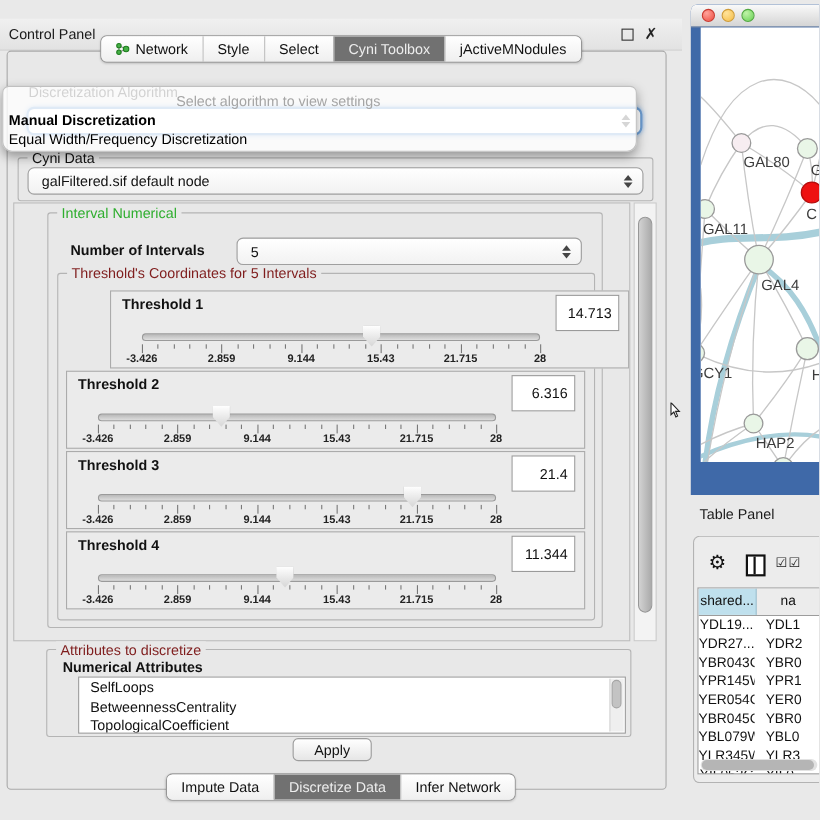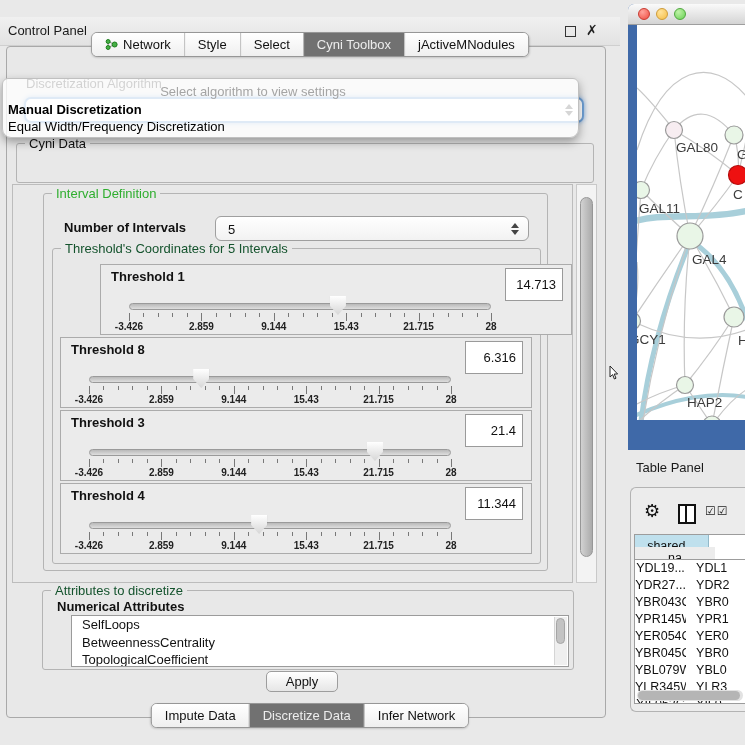--- a/index.html
+++ b/index.html
@@ -16,21 +16,21 @@
   .segmented{position:absolute;left:50%;transform:translateX(-50%);display:flex;border:1px solid #969696;border-radius:6px;overflow:hidden;background:#fff;box-shadow:0 1px 2px rgba(0,0,0,0.15);z-index:30;}
   .seg{padding:4px 13px;background:linear-gradient(#ffffff,#efefef);color:#111;white-space:nowrap;display:flex;align-items:center;gap:5px;}
   .seg + .seg{border-left:1px solid #bdbdbd;}
   .seg.selected{background:#717171;color:#ededed;}
   .seg-top{top:32px;}
   .seg-bottom{top:703px;}
   
   .group{position:absolute;border:1px solid #b4b4b4;border-radius:3px;}
   .group-title{position:absolute;top:-8px;left:8px;background:#e8e8e8;padding:0 4px;white-space:nowrap;}
   .t-green{color:#2fae2f;}
-  .t-blue{color:#14532d;}
+  .t-blue{color:#7f1d1d;}
   
   .combo{position:absolute;background:linear-gradient(#ffffff,#f2f2f2);border:1px solid #9f9f9f;border-radius:6px;box-sizing:border-box;}
   .combo .val{position:absolute;left:12px;top:50%;transform:translateY(-50%);color:#111;}
   .spinner{position:absolute;right:9px;top:50%;transform:translateY(-50%);display:flex;flex-direction:column;gap:2px;}
   .spinner i{width:0;height:0;border-left:4px solid transparent;border-right:4px solid transparent;}
   .spinner .up{border-bottom:5px solid #444;}
   .spinner .dn{border-top:5px solid #444;}
   
   .popup{position:absolute;left:2px;top:78px;width:575px;height:58px;background:rgba(255,255,255,0.78);border:1px solid #c0c0c0;border-radius:6px 6px 9px 9px;box-shadow:0 4px 10px rgba(0,0,0,0.35);z-index:20;}
   .popup-hint{position:absolute;left:60px;top:5px;width:380px;text-align:center;color:#a5a5a5;}
@@ -66,21 +66,21 @@
   .light.yellow{left:28px;background:radial-gradient(circle at 35% 30%,#ffe39b,#f5bd45);border:1px solid #cf9c38;}
   .light.green{left:46px;background:radial-gradient(circle at 35% 30%,#c0f3a8,#67d153);border:1px solid #51a83f;}
   .net-canvas{position:absolute;left:9px;top:21px;width:108px;height:395px;background:#fff;overflow:hidden;}
   .tp-titlebar-label{position:absolute;left:636px;top:460px;color:#1a1a1a;}
   .tool-panel{position:absolute;left:630px;top:487px;width:115px;height:225px;background:#ececec;border:1px solid #b3b3b3;border-right:none;border-radius:6px 0 0 6px;box-sizing:border-box;}
   .gear{position:absolute;left:13px;top:14px;font-size:18px;color:#111;line-height:18px;}
   .colicon{position:absolute;left:47px;top:16px;width:14px;height:16px;background:#fff;border:2px solid #111;}
   .colicon i{position:absolute;left:5px;top:0;width:2px;height:16px;background:#111;}
   .checks{position:absolute;left:74px;top:16px;font-size:12px;color:#222;letter-spacing:1px;}
   .mini-table{position:absolute;left:3px;top:46px;width:112px;height:170px;background:#fff;border:1px solid #9c9c9c;overflow:hidden;box-sizing:border-box;}
-  .mt-header{display:flex;height:24px;border-bottom:1px solid #9c9c9c;flex-direction:column;}
+  .mt-header{display:flex;height:24px;border-bottom:1px solid #9c9c9c;}
   .mt-h1{width:73px;background:#bfe0ed;border-right:1px solid #93b9c9;text-align:center;line-height:23px;font-size:12.5px;overflow:hidden;white-space:nowrap;}
   .mt-h2{width:80px;background:#ececec;text-align:center;line-height:23px;font-size:12.5px;overflow:hidden;white-space:nowrap;}
   .mt-body{position:relative;height:146px;overflow:hidden;}
   .mt-row{display:flex;height:17px;font-size:12.5px;}
   .mt-c1{width:73px;text-align:center;line-height:17px;overflow:hidden;white-space:nowrap;}
   .mt-c2{width:80px;padding-left:10px;line-height:17px;overflow:hidden;white-space:nowrap;box-sizing:border-box;}
   .hsb{position:absolute;left:2px;bottom:2px;width:106px;height:11px;background:#e2e2e2;border-radius:6px;}
   .hsb-thumb{position:absolute;left:1px;top:1px;width:102px;height:9px;background:#b5b5b5;border-radius:5px;}
   .cursor{position:absolute;left:609px;top:366px;z-index:40;}
 </style>
@@ -134,25 +134,32 @@
     </div>
 
     <div class="popup">
       <div class="popup-hint">Select algorithm to view settings</div>
       <div class="popup-opt1">Manual Discretization</div>
       <div class="popup-opt2">Equal Width/Frequency Discretization</div>
     </div>
 
     <div class="group" style="left:16px;top:143px;width:576px;height:38px;">
       <span class="group-title">Cyni Data</span>
+      <div class="combo" style="left:8px;top:8px;width:560px;height:25px;">
+        <span class="val">galFiltered.sif default node</span>
+        <span class="spinner">
+            <i class="up"></i>
+            <i class="dn"></i>
+          </span>
+      </div>
     </div>
 
     <div class="scrollpane">
       <div class="group" style="left:30px;top:8px;width:503px;height:376px;">
-        <span class="group-title t-green">Interval Definition</span>
+        <span class="group-title t-green">Interval Numerical</span>
         <span class="abs" style="left:20px;top:26px;font-weight:bold;">Number of Intervals</span>
         <div class="combo" style="left:171px;top:22px;width:314px;height:25px;">
           <span class="val">5</span>
           <span class="spinner">
               <i class="up"></i>
               <i class="dn"></i>
             </span>
         </div>
         <div class="group" style="left:8px;top:54px;width:487px;height:314px;" id="thresholds-group">
           <span class="group-title t-blue">Threshold's Coordinates for 5 Intervals</span>
@@ -188,21 +195,21 @@
               <div class="tick-label" style="left: 28px;">-3.426</div>
               <div class="tick-label" style="left: 100.4px;">2.859</div>
               <div class="tick-label" style="left: 172.8px;">9.144</div>
               <div class="tick-label" style="left: 245.2px;">15.43</div>
               <div class="tick-label" style="left: 317.6px;">21.715</div>
               <div class="tick-label" style="left: 390px;">28</div>
               <div class="th-thumb" style="left: 228.945px;"></div>
               <div class="value-box">14.713</div>
             </div>
             <div class="threshold-row" style="top: 88px;">
-              <div class="th-label">Threshold 8</div>
+              <div class="th-label">Threshold 2</div>
               <div class="th-track"></div>
               <div class="tick major" style="left: 28px;"></div>
               <div class="tick minor" style="left: 42.48px;"></div>
               <div class="tick minor" style="left: 56.96px;"></div>
               <div class="tick minor" style="left: 71.44px;"></div>
               <div class="tick minor" style="left: 85.92px;"></div>
               <div class="tick major" style="left: 100.4px;"></div>
               <div class="tick minor" style="left: 114.88px;"></div>
               <div class="tick minor" style="left: 129.36px;"></div>
               <div class="tick minor" style="left: 143.84px;"></div>

